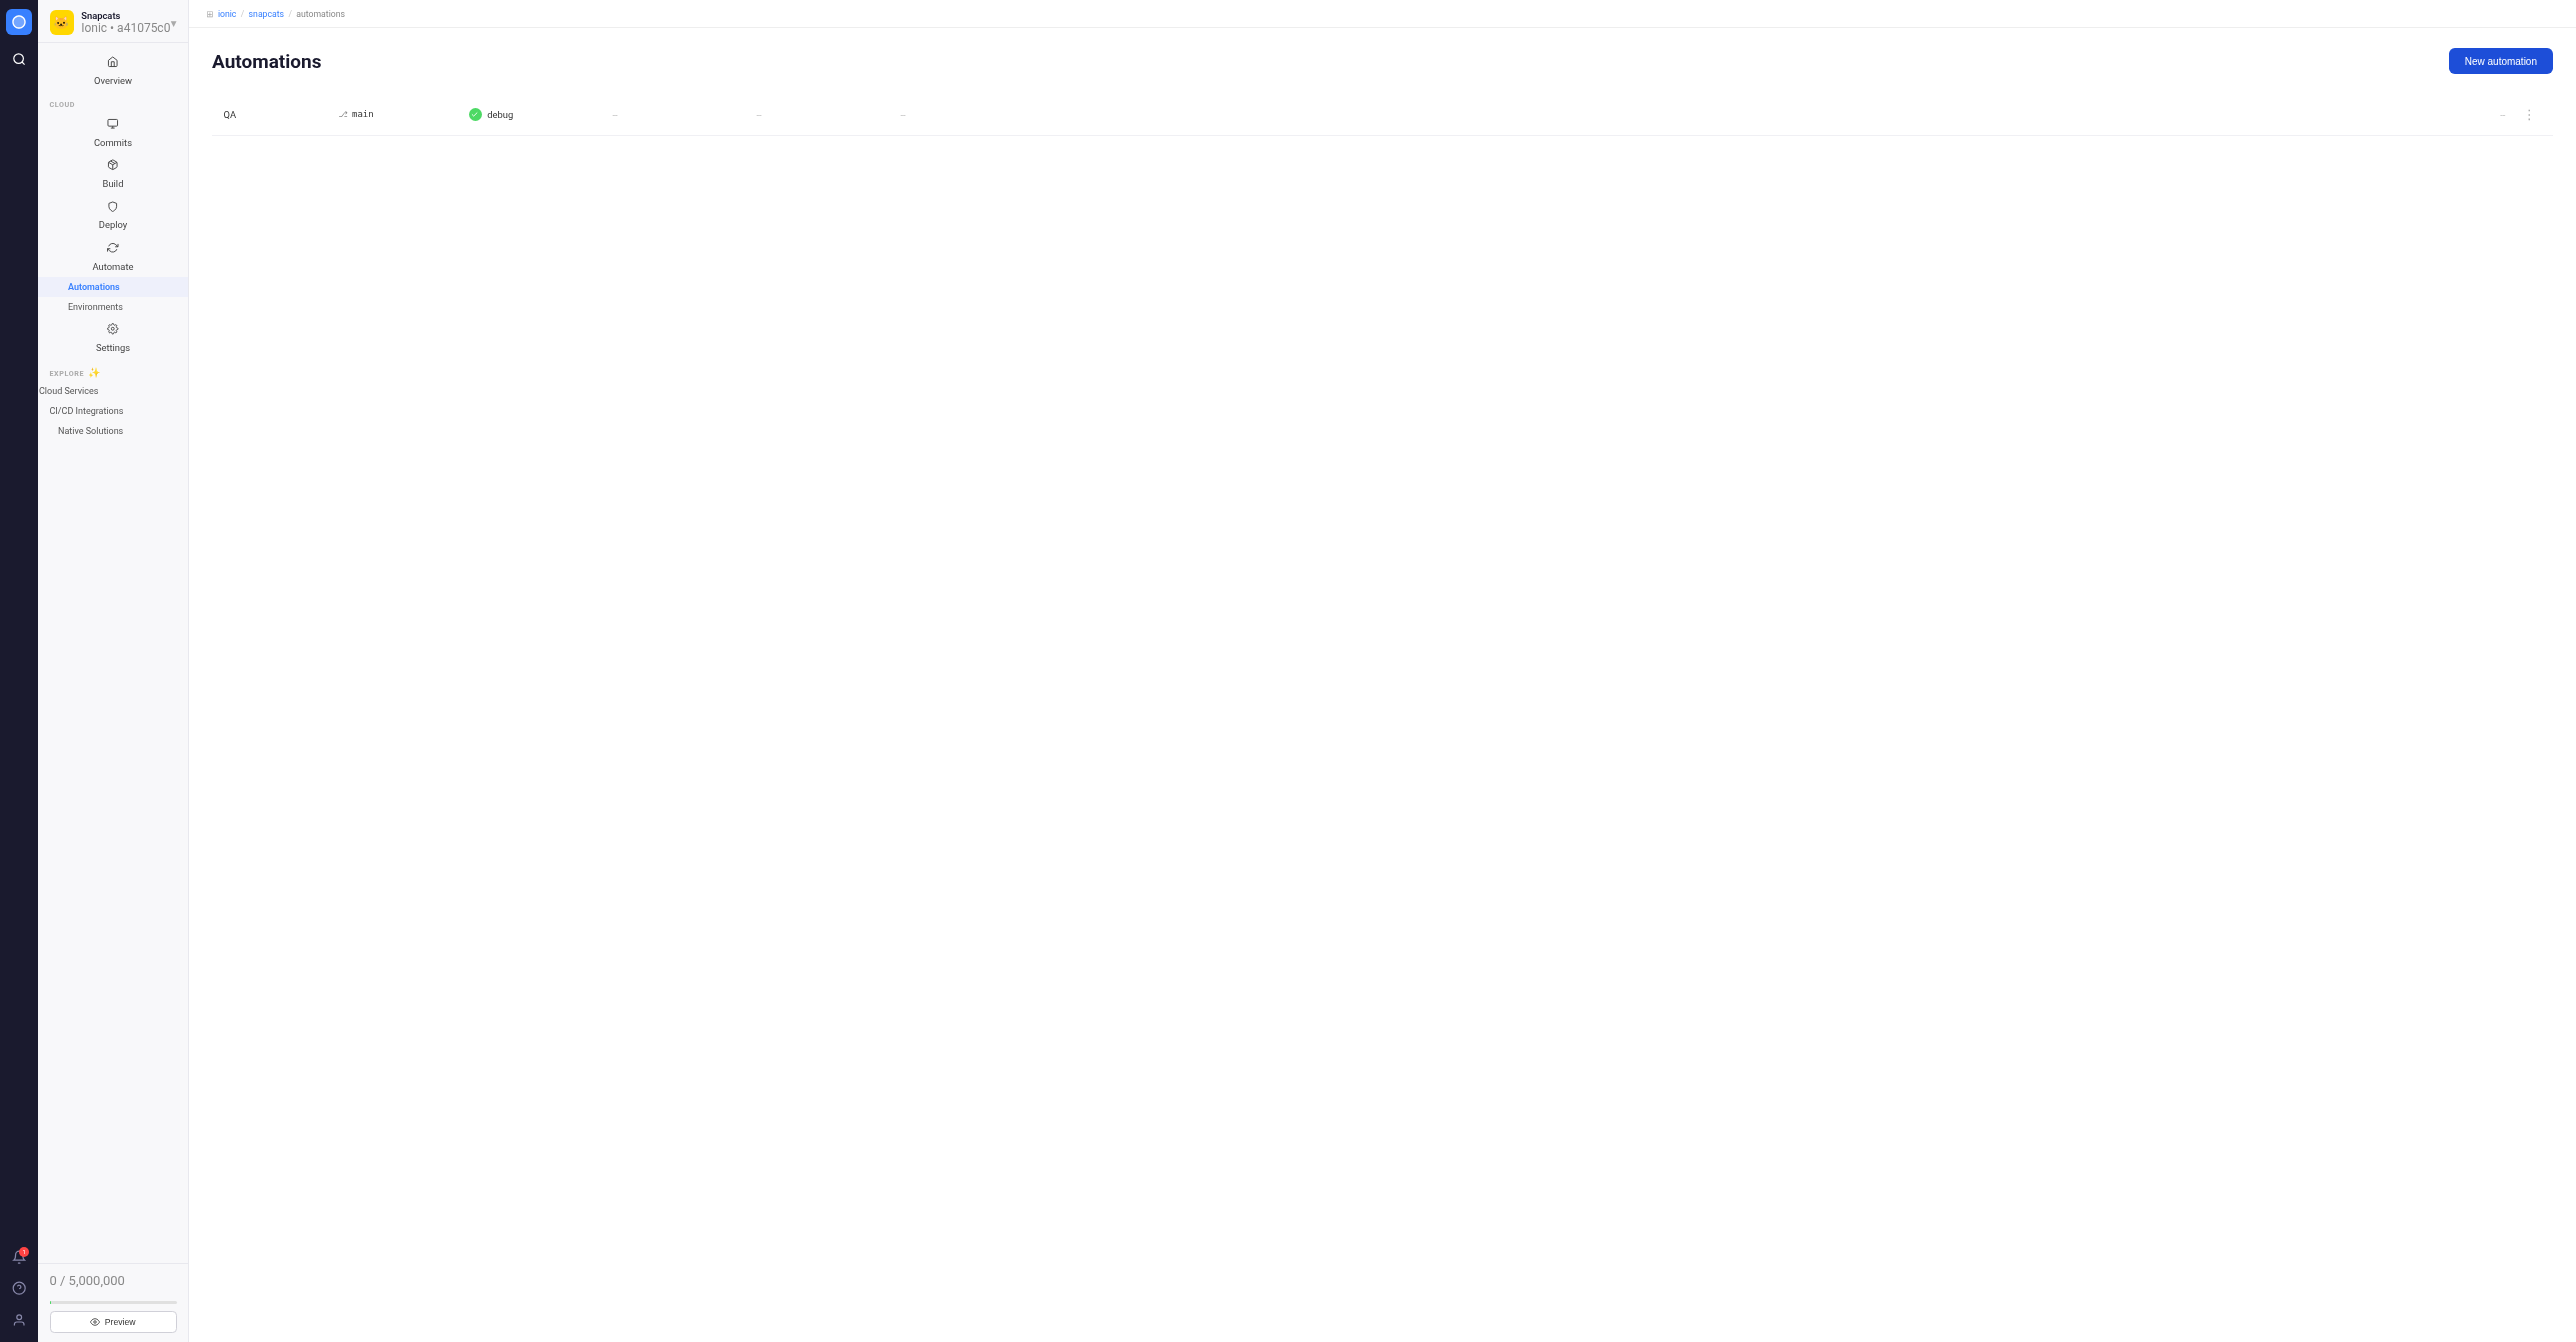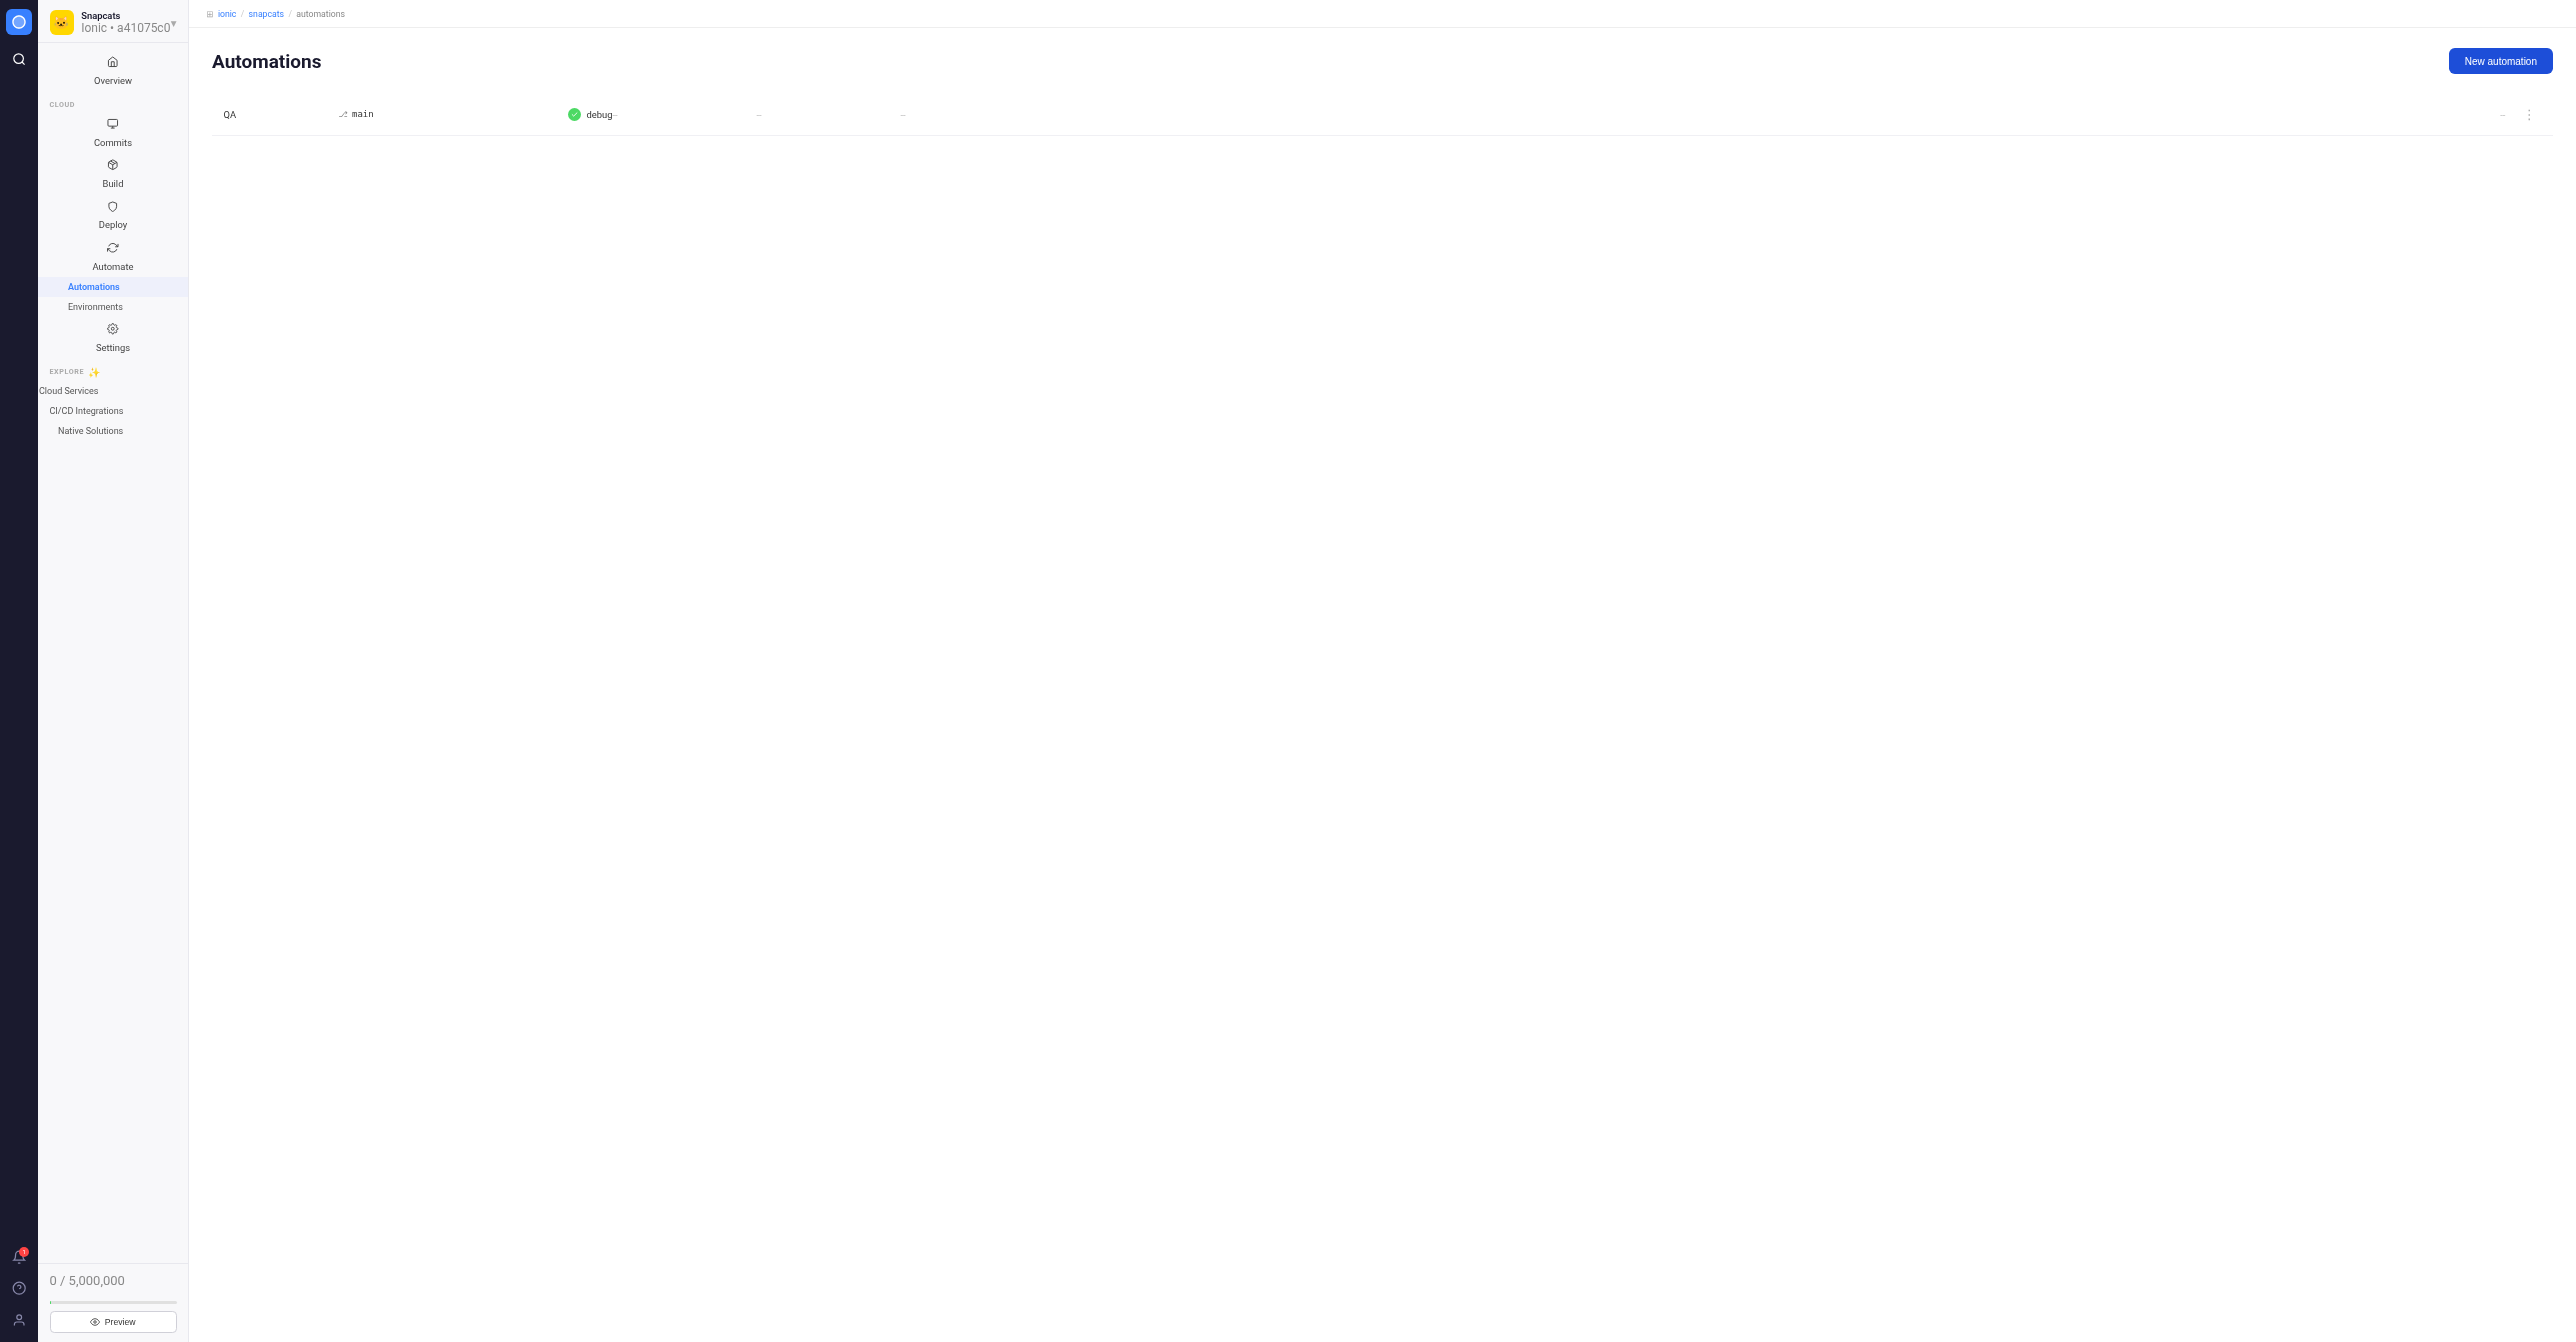--- a/index.html
+++ b/index.html
@@ -102,21 +102,21 @@
       color: #555;
     }
     .nav-sub-item.active { color: #3880ff; font-weight: 600; background: #eef0fb; }
 
     .section-label {
       font-size: 7.2px;
       font-weight: 700;
       color: #aaa;
       letter-spacing: 0.08em;
       padding: 8.7px 11.5px 2.9px;
-      display: flex; align-items: flex-start; gap: 4.3px;
+      display: flex; align-items: flex-end; gap: 4.3px;
     }
 
     .sidebar-footer {
       padding: 8.7px 11.5px;
       border-top: 0.7px solid #e8e8ee;
     }
     .usage-label { font-size: 13px; color: #888; margin-bottom: 13px; }
     .usage-bar-bg { height: 3.6px; background: #e0e0e0; border-radius: 2.2px; }
     .usage-bar-fill { height: 3.6px; background: #4cd964; border-radius: 2.2px; width: 1%; }
     .preview-btn {
@@ -191,21 +191,21 @@
       display: grid;
       grid-template-columns: 115px 130px 144px 144px 144px 144px 1fr;
       padding: 10px 11.5px;
       border-bottom: 0.7px solid #f0f0f4;
       align-items: center;
     }
     .td { font-size: 9.4px; color: #333; }
     .td.muted { color: #bbb; }
     .branch-cell { display: flex; align-items: center; gap: 4.3px; font-size: 9px; font-family: monospace; }
     .branch-icon { color: #888; font-size: 8px; }
-    .job-cell { display: flex; align-items: center; gap: 5.8px; justify-content: flex-end; }
+    .job-cell { display: flex; align-items: center; gap: 5.8px; }
     .job-dot {
       width: 13px; height: 13px;
       background: #4cd964;
       border-radius: 50%;
       display: flex; align-items: center; justify-content: center;
     }
     .job-dot svg { width: 7.2px; height: 7.2px; fill: white; }
     .row-actions { display: flex; align-items: center; justify-content: flex-end; }
     .kebab-btn {
       background: none; border: none; cursor: pointer;

